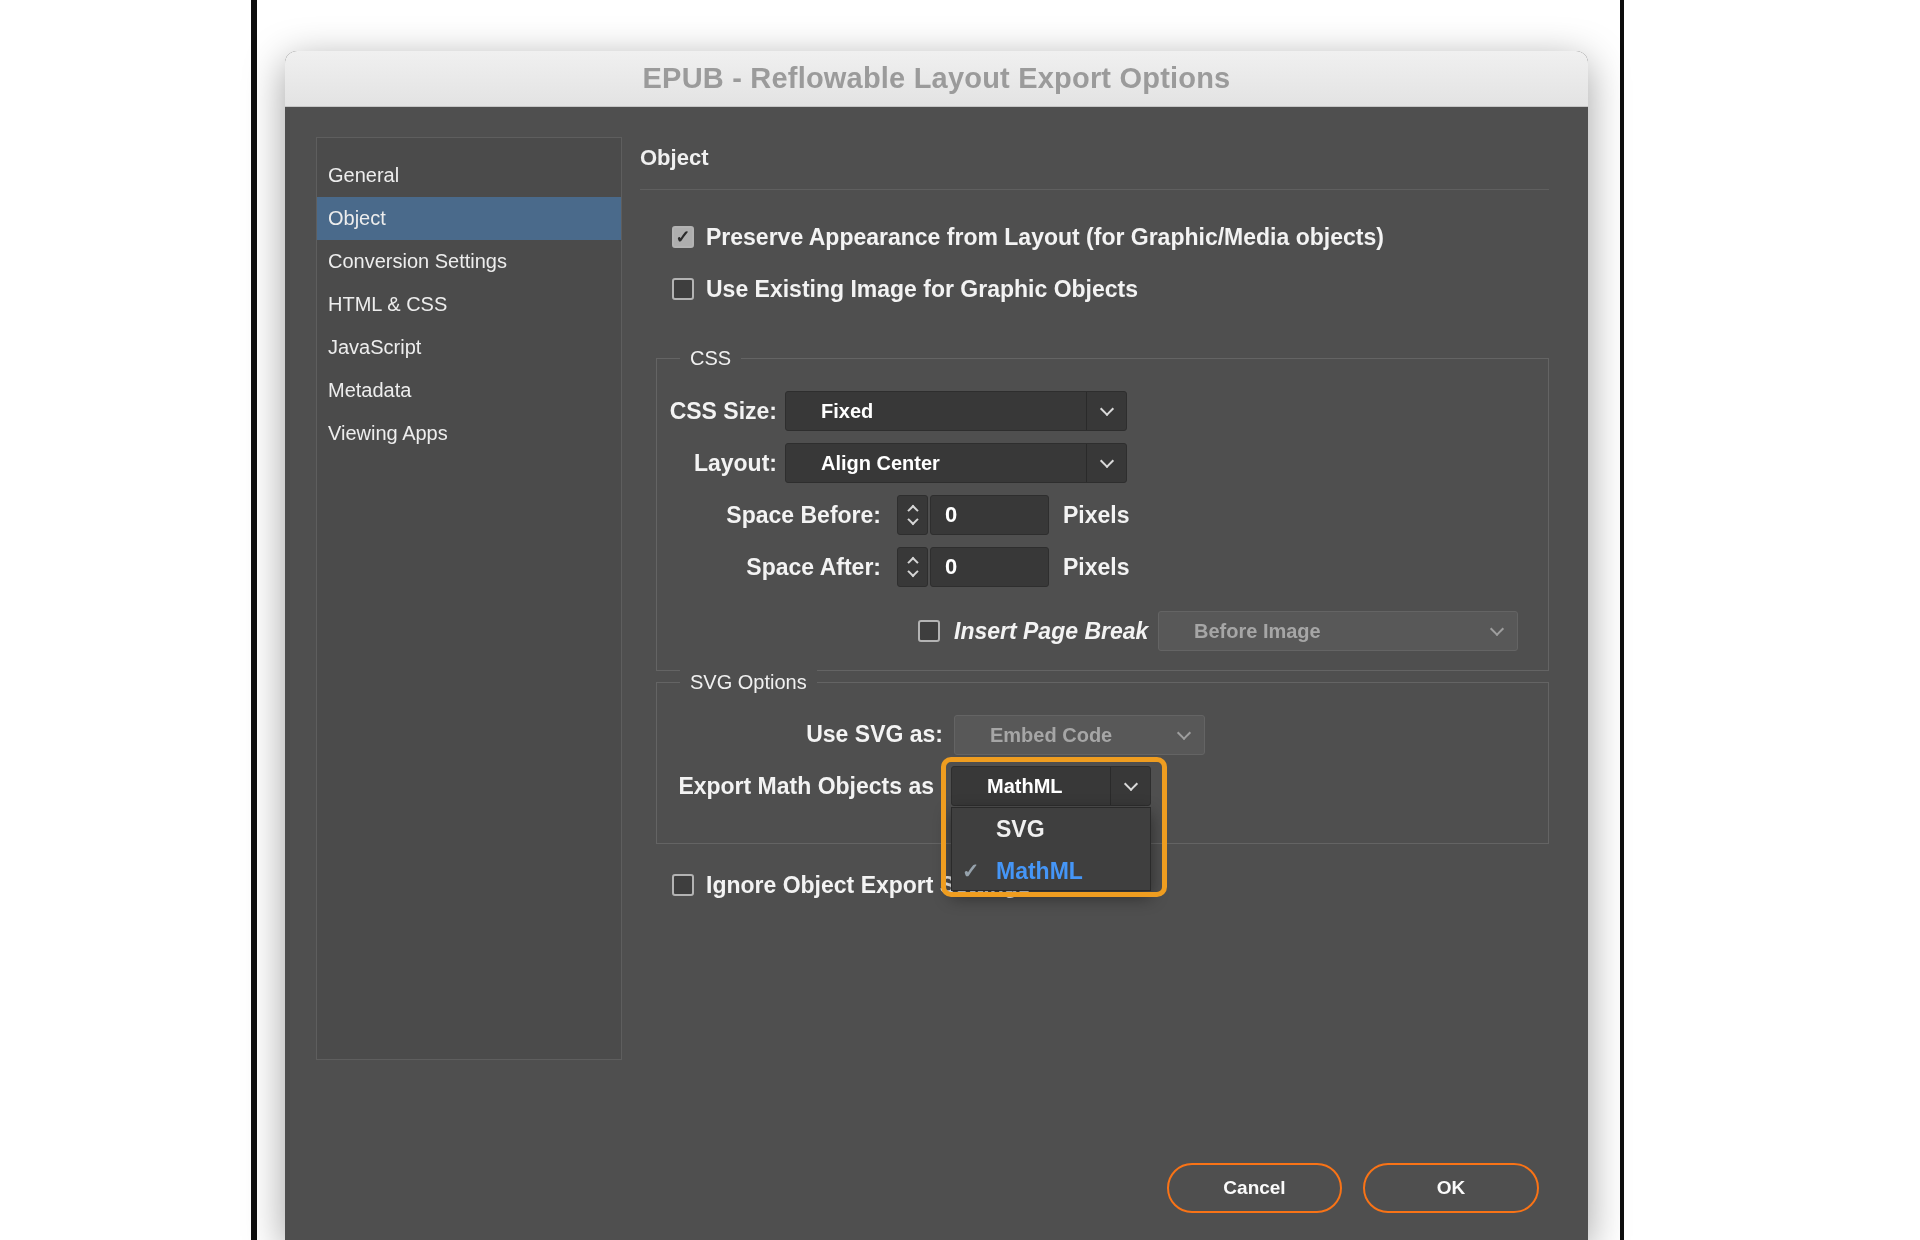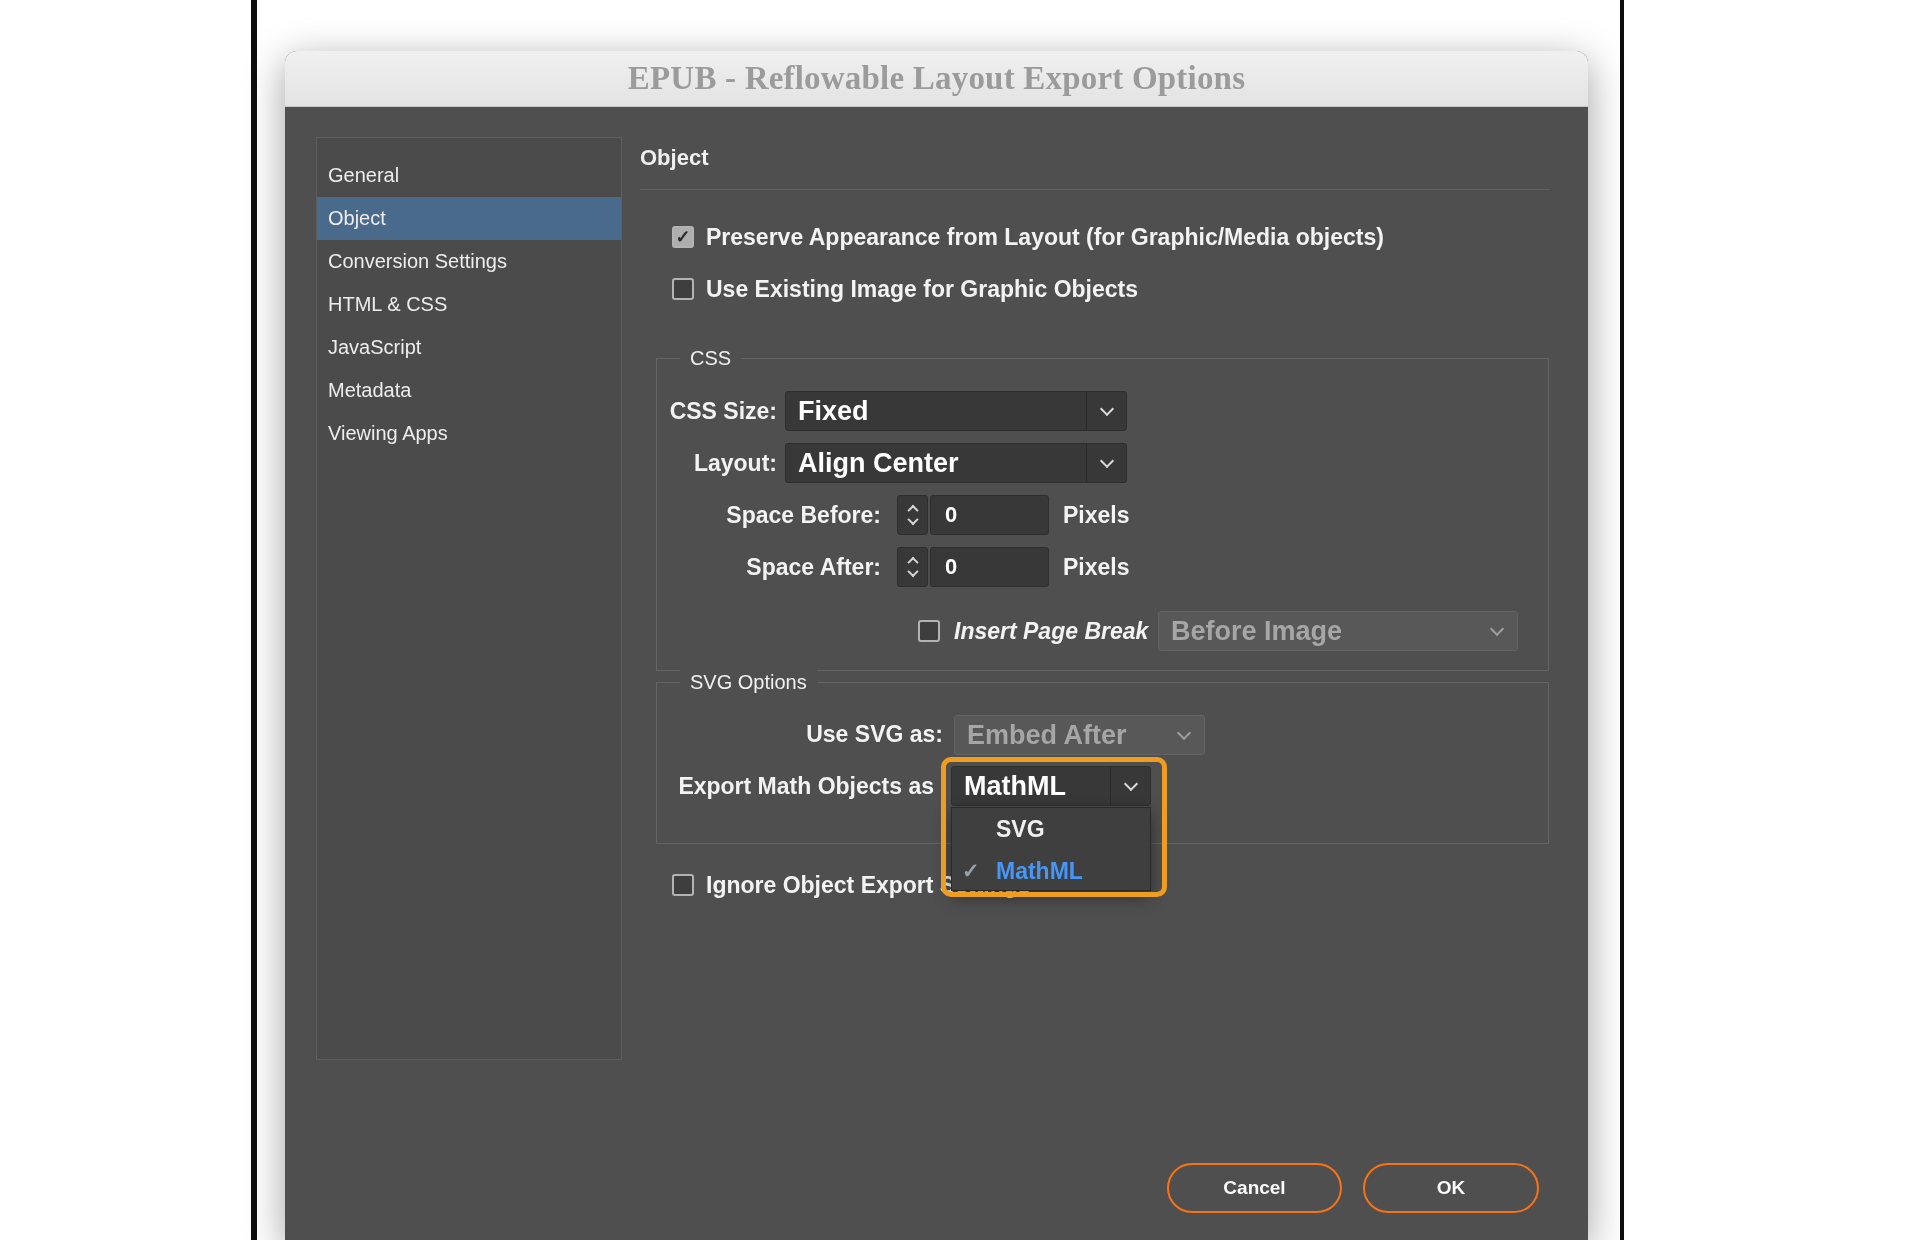--- a/index.html
+++ b/index.html
@@ -11,21 +11,21 @@
   .frame-line.right { left:1620px; width:4px; }
 
   
   .dialog { position:absolute; left:285px; top:51px; width:1303px; height:1189px;
     background:#4f4f4f; border-radius:12px 12px 0 0;
     box-shadow:0 10px 40px rgba(0,0,0,.38); }
 
   .titlebar { height:56px; background:linear-gradient(#f0f0f0,#e3e3e3);
     border-bottom:1px solid #c6c6c6; border-radius:12px 12px 0 0;
     display:flex; align-items:center; justify-content:center; }
-  .titlebar .title { color:#9b9b9b; font-size:33px; font-weight:700; letter-spacing:.2px;font-family:Liberation Serif, serif; }
+  .titlebar .title { color:#9b9b9b; font-size:29px; font-weight:700; letter-spacing:.2px; }
 
   
   .sidebar { position:absolute; left:31px; top:86px; width:306px; height:923px;
     background:#4b4b4b; border:1px solid #5e5e5e; padding-top:16px; z-index:1; }
   .side-item { height:43px; line-height:43px; padding-left:11px; color:#ededed;
     font-size:20px; font-weight:500; cursor:default; white-space:nowrap; }
   .side-item.selected { background:#4a6a8b; }
 
   
   .heading { position:absolute; left:355px; top:94px; color:#f0f0f0;
@@ -45,22 +45,22 @@
   .cb .mark { color:#2b2b2b; font-size:18px; font-weight:700; line-height:1; }
 
   
   .fbox { position:absolute; border:1px solid #646464; z-index:0; }
   .legend { position:absolute; background:#4f4f4f; color:#f0f0f0; font-size:20px;
     font-weight:500; padding:0 10px; line-height:26px; z-index:1; white-space:nowrap; }
 
   
   .dd { position:absolute; height:40px; background:#383838; border:1px solid #2e2e2e;
     border-radius:3px; display:flex; align-items:center; z-index:3; cursor:default; }
-  .dd .val { flex:1; padding-left:12px; color:#ffffff; font-size:27px; font-weight:700;
-    white-space:nowrap; overflow:hidden; }
+  .dd .val { flex:1; padding-left:12px; color:#ffffff; font-size:20px; font-weight:700;
+    white-space:nowrap; overflow:hidden;margin-left:23px; }
   .dd .chevbox { width:40px; align-self:stretch; border-left:1px solid #2a2a2a;
     display:flex; align-items:center; justify-content:center; }
   .dd.disabled { background:#585858; border-color:#646464; }
   .dd.disabled .val { color:#a6a6a6; font-weight:600; }
   .dd.disabled .chevbox { border-left:none; }
   .chev-dn { width:10px; height:10px; border-right:2px solid #dadada;
     border-bottom:2px solid #dadada; transform:rotate(45deg); margin-top:-5px; }
   .dd.disabled .chev-dn { border-color:#9e9e9e; }
 
   
@@ -174,21 +174,21 @@
     <span class="chevbox">
         <span class="chev-dn"></span>
       </span>
   </div>
 
   <div class="fbox" style="left:371px; top:631px; width:893px; height:162px;"></div>
   <div class="legend" style="left:395px; top:618px;">SVG Options</div>
 
   <div class="lbl right" style="left:420px; top:669px; width:238px;">Use SVG as:</div>
   <div class="dd disabled" style="left:669px; top:664px; width:251px;">
-    <span class="val">Embed After</span>
+    <span class="val">Embed Code</span>
     <span class="chevbox">
         <span class="chev-dn"></span>
       </span>
   </div>
 
   <div class="lbl right" style="left:360px; top:721px; width:289px;">Export Math Objects as</div>
   <div class="dd" style="left:666px; top:715px; width:200px;">
     <span class="val">MathML</span>
     <span class="chevbox">
         <span class="chev-dn"></span>

